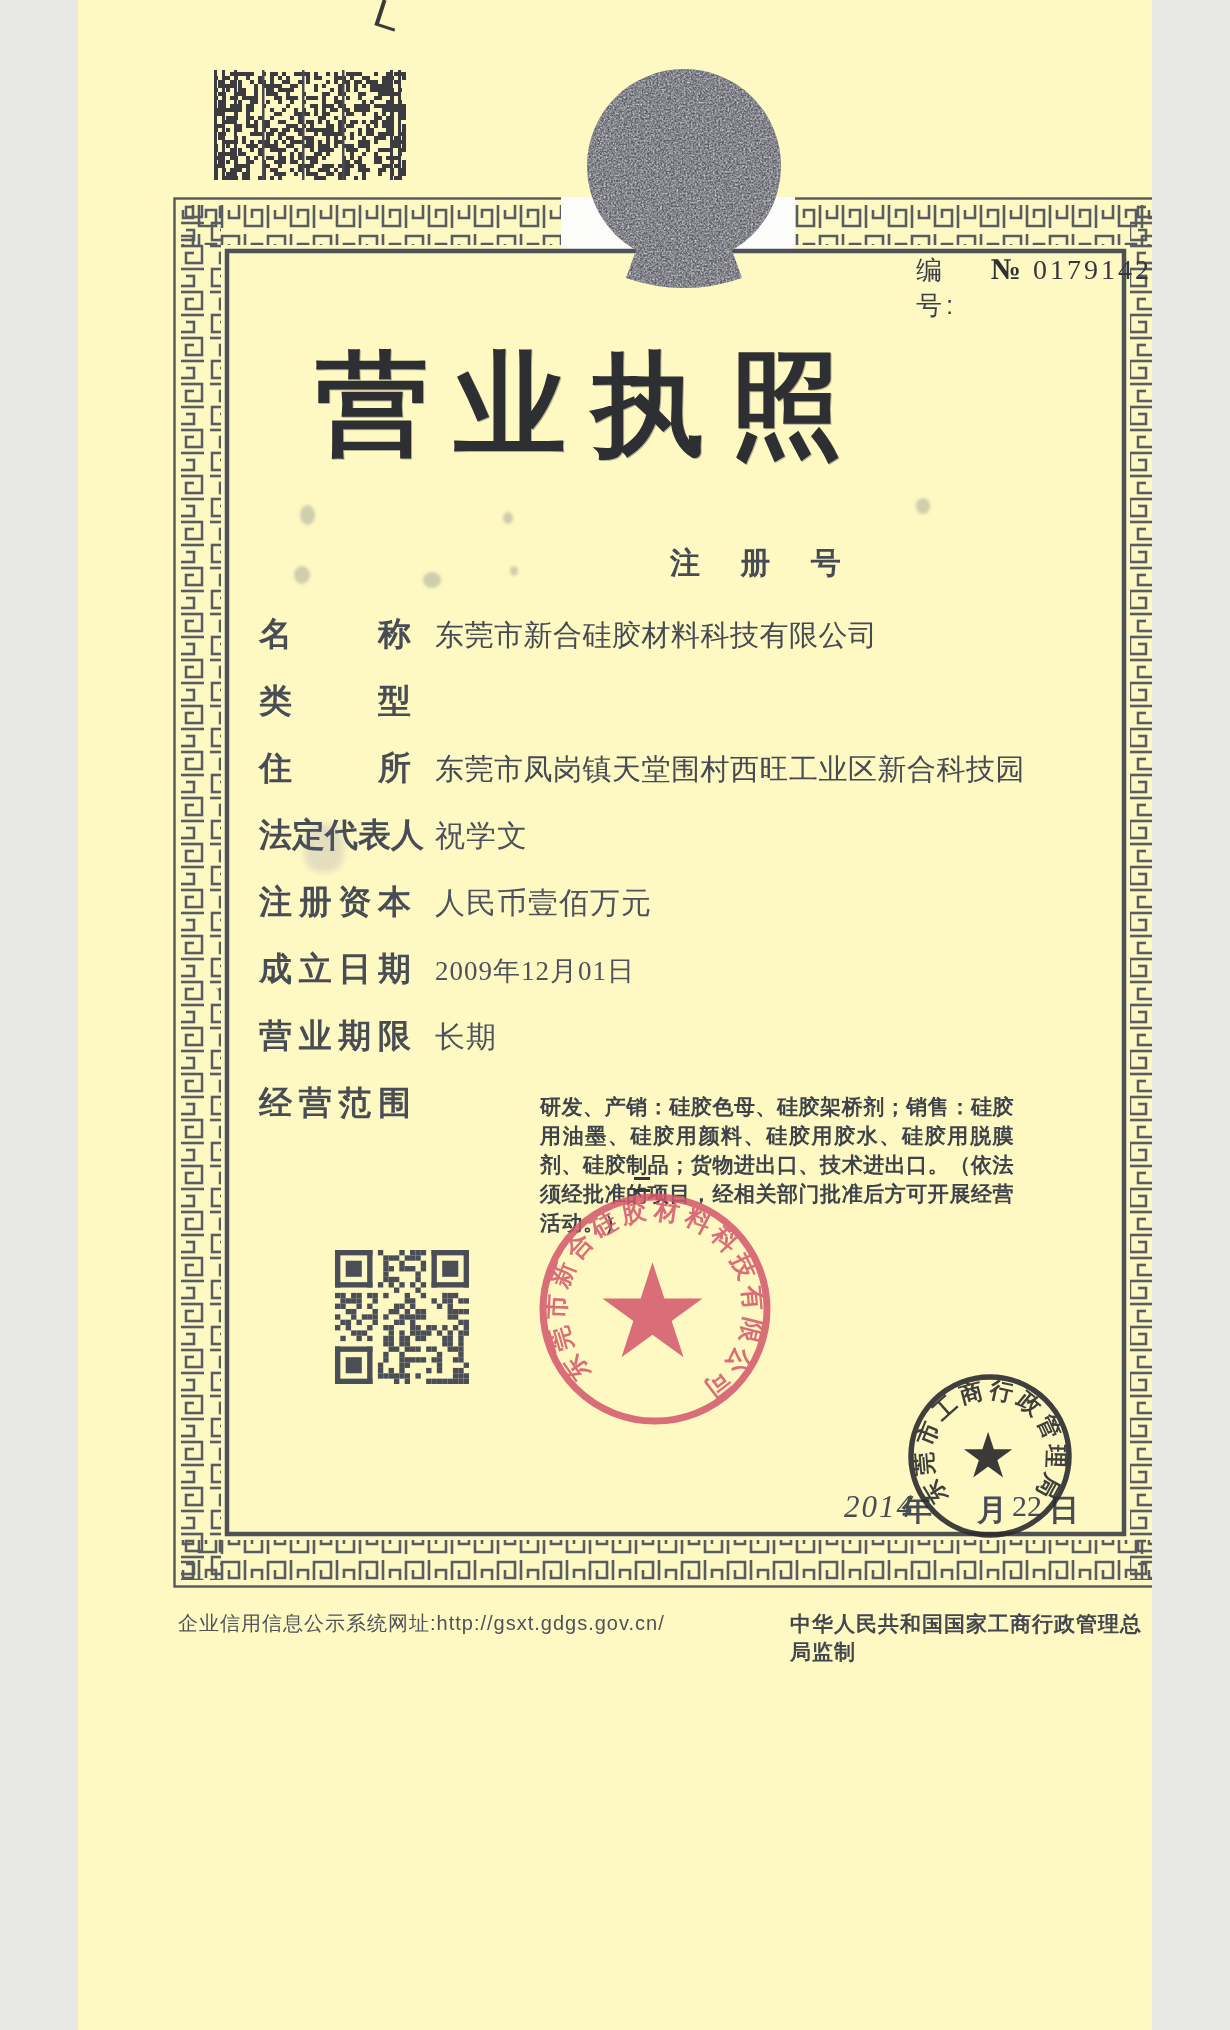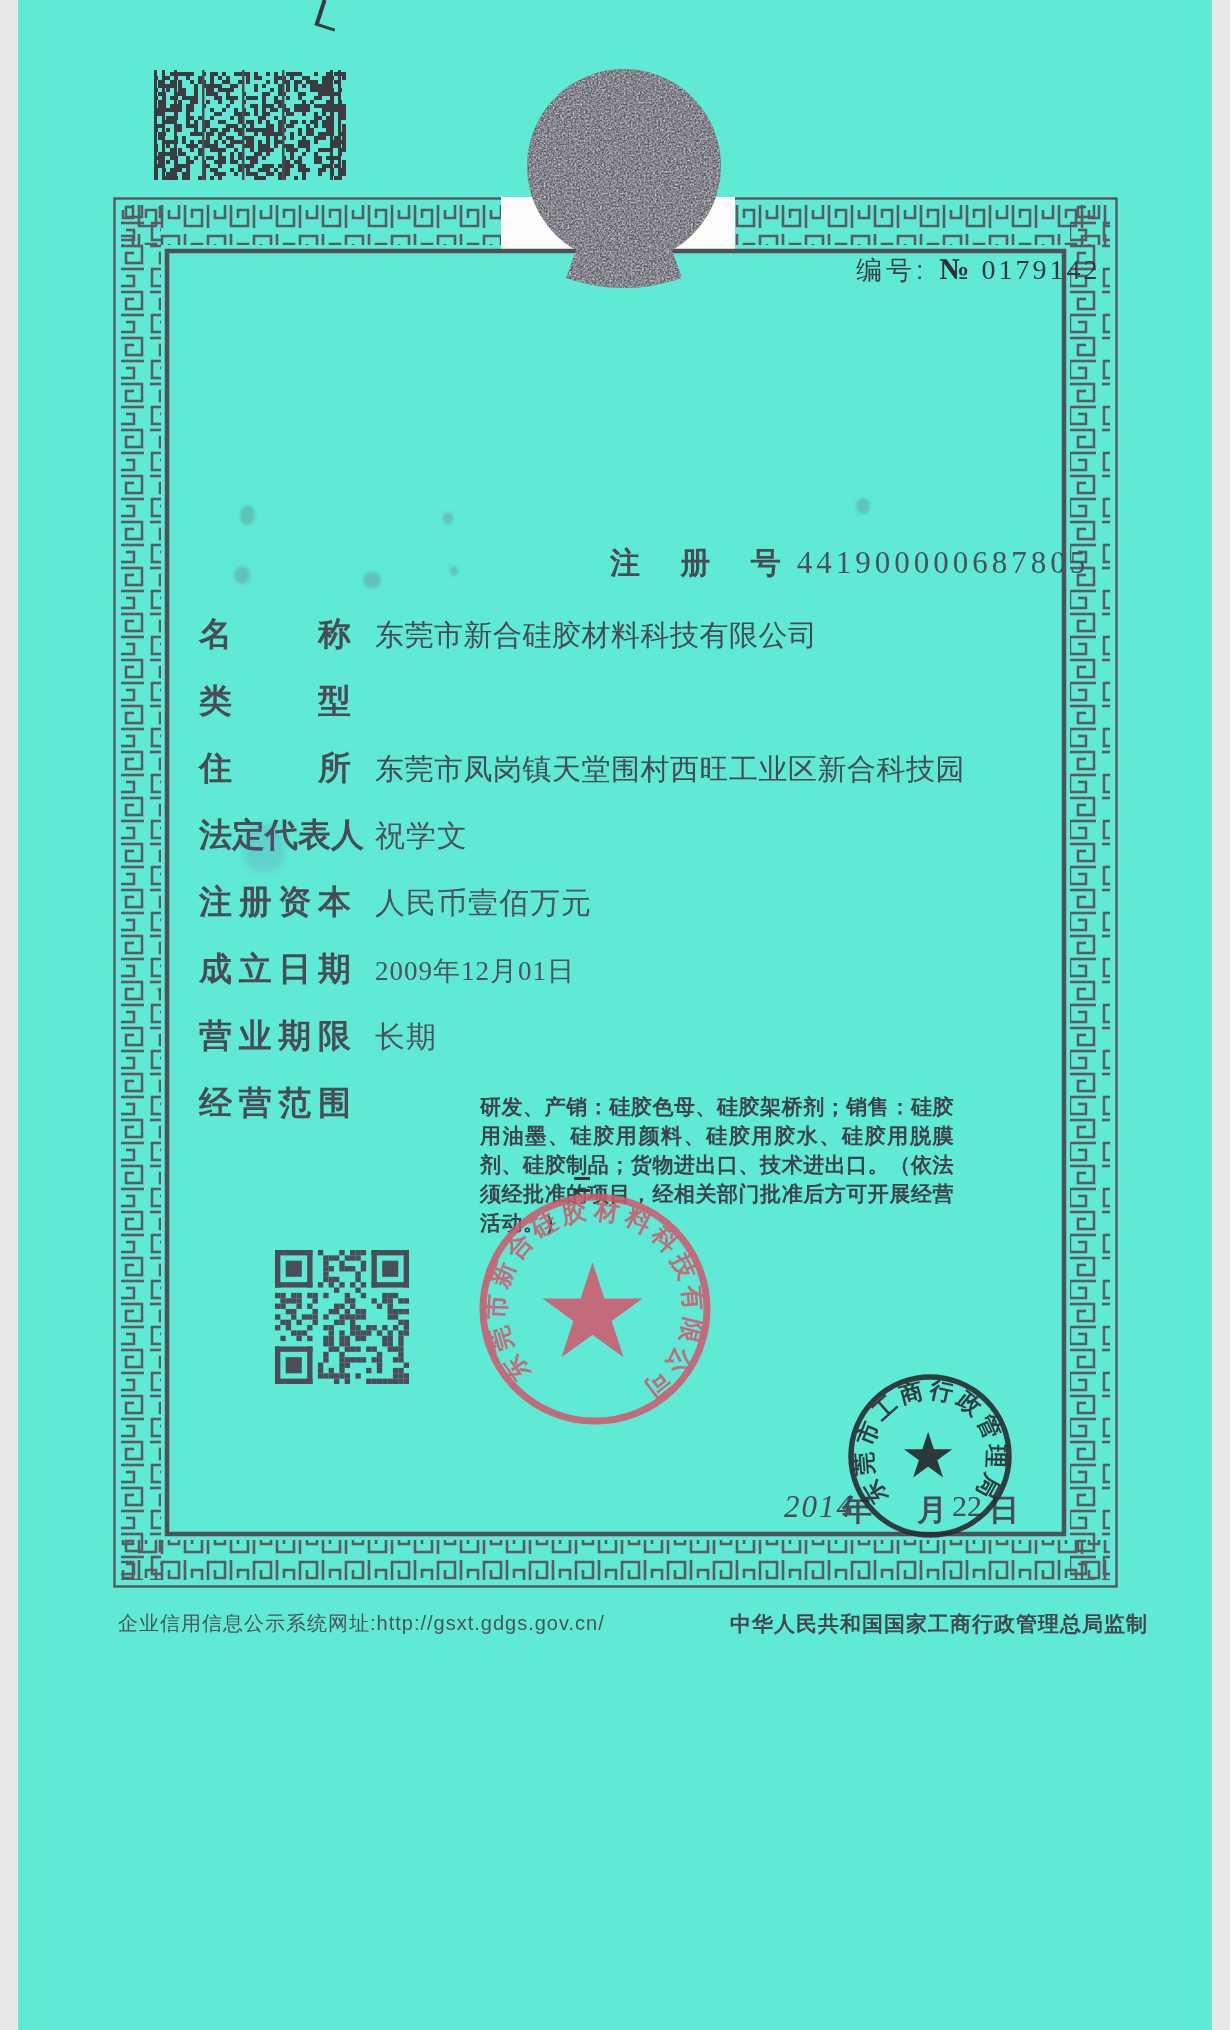--- a/index.html
+++ b/index.html
@@ -1,18 +1,18 @@
 <!DOCTYPE html>
 <html><head>
 <meta charset="utf-8">
 <style>
   html,body{margin:0;padding:0;background:#e8e8e6;}
   .sheet{
-    position:relative;width:1194px;height:2030px;margin:0 auto;
-    background:#5eead4;overflow:hidden;
+    position:relative;width:1074px;height:2030px;margin:0 auto;
+    background:#fef9c3;overflow:hidden;
     font-family:"Liberation Sans",sans-serif;color:#3f444c;
   }
   
   .barcode{position:absolute;left:136px;top:70px;width:192px;height:110px;}
   
   .frame{position:absolute;left:95px;top:197px;width:1005px;height:1391px;}
   
   .emblem{position:absolute;left:488px;top:64px;width:236px;height:232px;}
   
   .serial{position:absolute;left:838px;top:252px;display:flex;align-items:baseline;gap:12px;}
@@ -755,24 +755,24 @@
       <rect x="0" y="0" width="236" height="232" filter="url(#embNoise)" opacity="0.85"></rect>
     </g>
   </svg>
 
   <div class="serial">
     <span class="lab">编号:</span>
     <span class="nomark">№</span>
     <span class="num">0179142</span>
   </div>
 
+  <div class="title">营业执照</div>
 
   <div class="regno">
     <span class="lab">注 册 号</span>
-    <span class="val">441900000687805</span>
   </div>
 
   <div class="fields">
       <div class="field-row">
         <div class="field-label">
           <span>名</span>
           <span>称</span>
         </div>
         <div class="field-value val-name">东莞市新合硅胶材料科技有限公司</div>
       </div>

